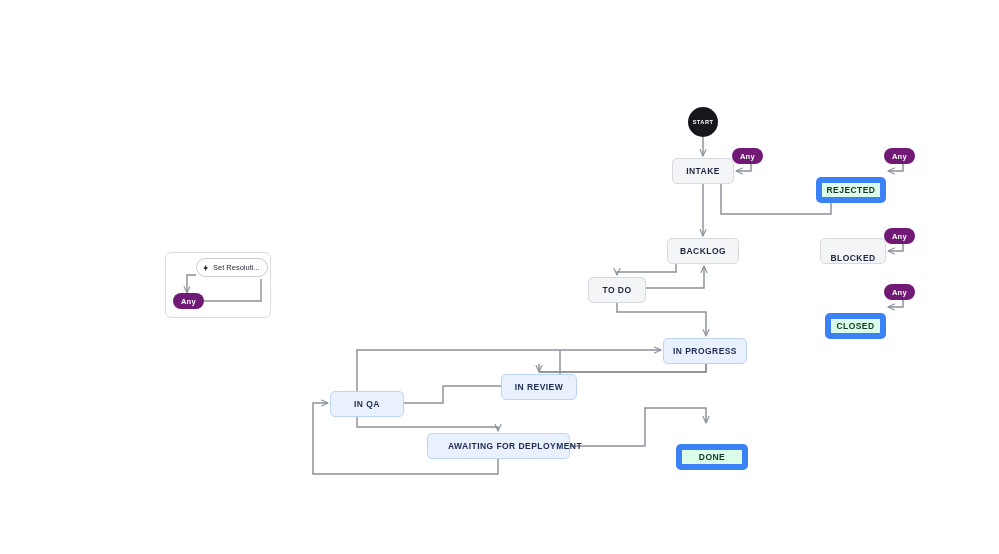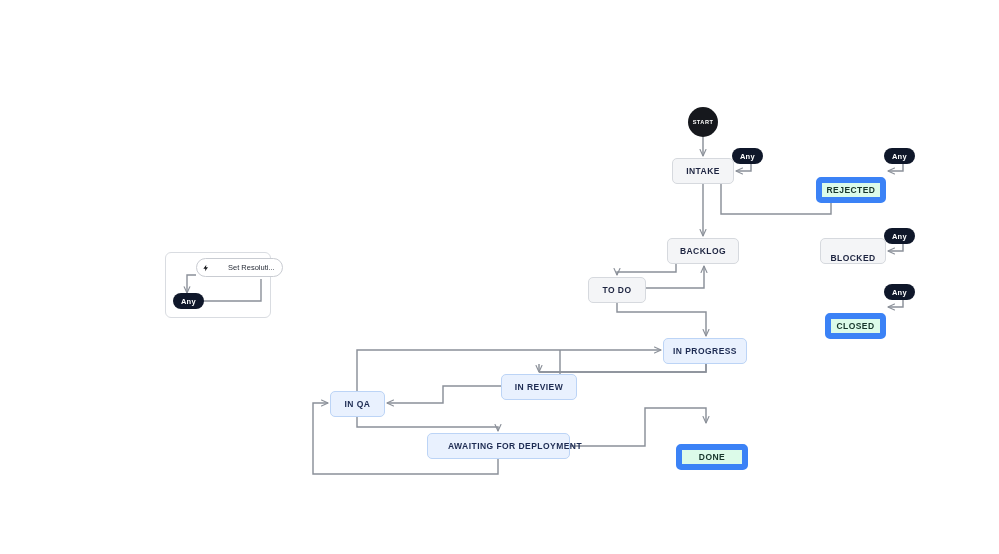--- a/index.html
+++ b/index.html
@@ -34,39 +34,39 @@
     position:absolute;
     width:30px;height:30px;border-radius:50%;
     background:#16181d;
     display:flex;align-items:center;justify-content:center;
     color:#ffffff;font-size:5.6px;font-weight:bold;letter-spacing:.5px;
   }
 
   
   .any-badge{
     position:absolute;
-    background:#0f172a;color:#ffffff;
+    background:#701a75;color:#ffffff;
     border-radius:9px;
     height:16px;
     padding:0 8px;
     display:flex;align-items:center;justify-content:center;
     font-size:7.5px;font-weight:bold;letter-spacing:.2px;
   }
 
   
   .mini-panel{
     position:absolute;
     background:#ffffff;
     border:1px solid #d9dce1;
     border-radius:6px;
     box-sizing:border-box;
   }
   .rule-pill{
     position:absolute;
-    display:flex;align-items:center;gap:18px;
+    display:flex;align-items:center;gap:3px;
     background:#ffffff;
     border:1px solid #c9ccd2;
     border-radius:10px;
     height:17px;
     padding:0 7px 0 5px;
     font-size:7.5px;
     color:#2a2f3a;
     white-space:nowrap;
   }
   .bolt{
@@ -152,21 +152,21 @@
   </div>
 
   <div class="node blue" style="left:663px;top:338px;width:84px;">
     <span>IN PROGRESS</span>
   </div>
 
   <div class="node blue" style="left:501px;top:374px;width:76px;">
     <span>IN REVIEW</span>
   </div>
 
-  <div class="node blue" style="left:330px;top:391px;width:55px;">
+  <div class="node blue" style="left:330px;top:391px;width:74px;">
     <span>IN QA</span>
   </div>
 
   <div class="node blue" style="left:427px;top:433px;width:143px;padding-left:33px;">
     <span>AWAITING FOR DEPLOYMENT</span>
   </div>
 
   <div class="node green" style="left:676px;top:425px;width:72px;">
     <span>DONE</span>
   </div>

